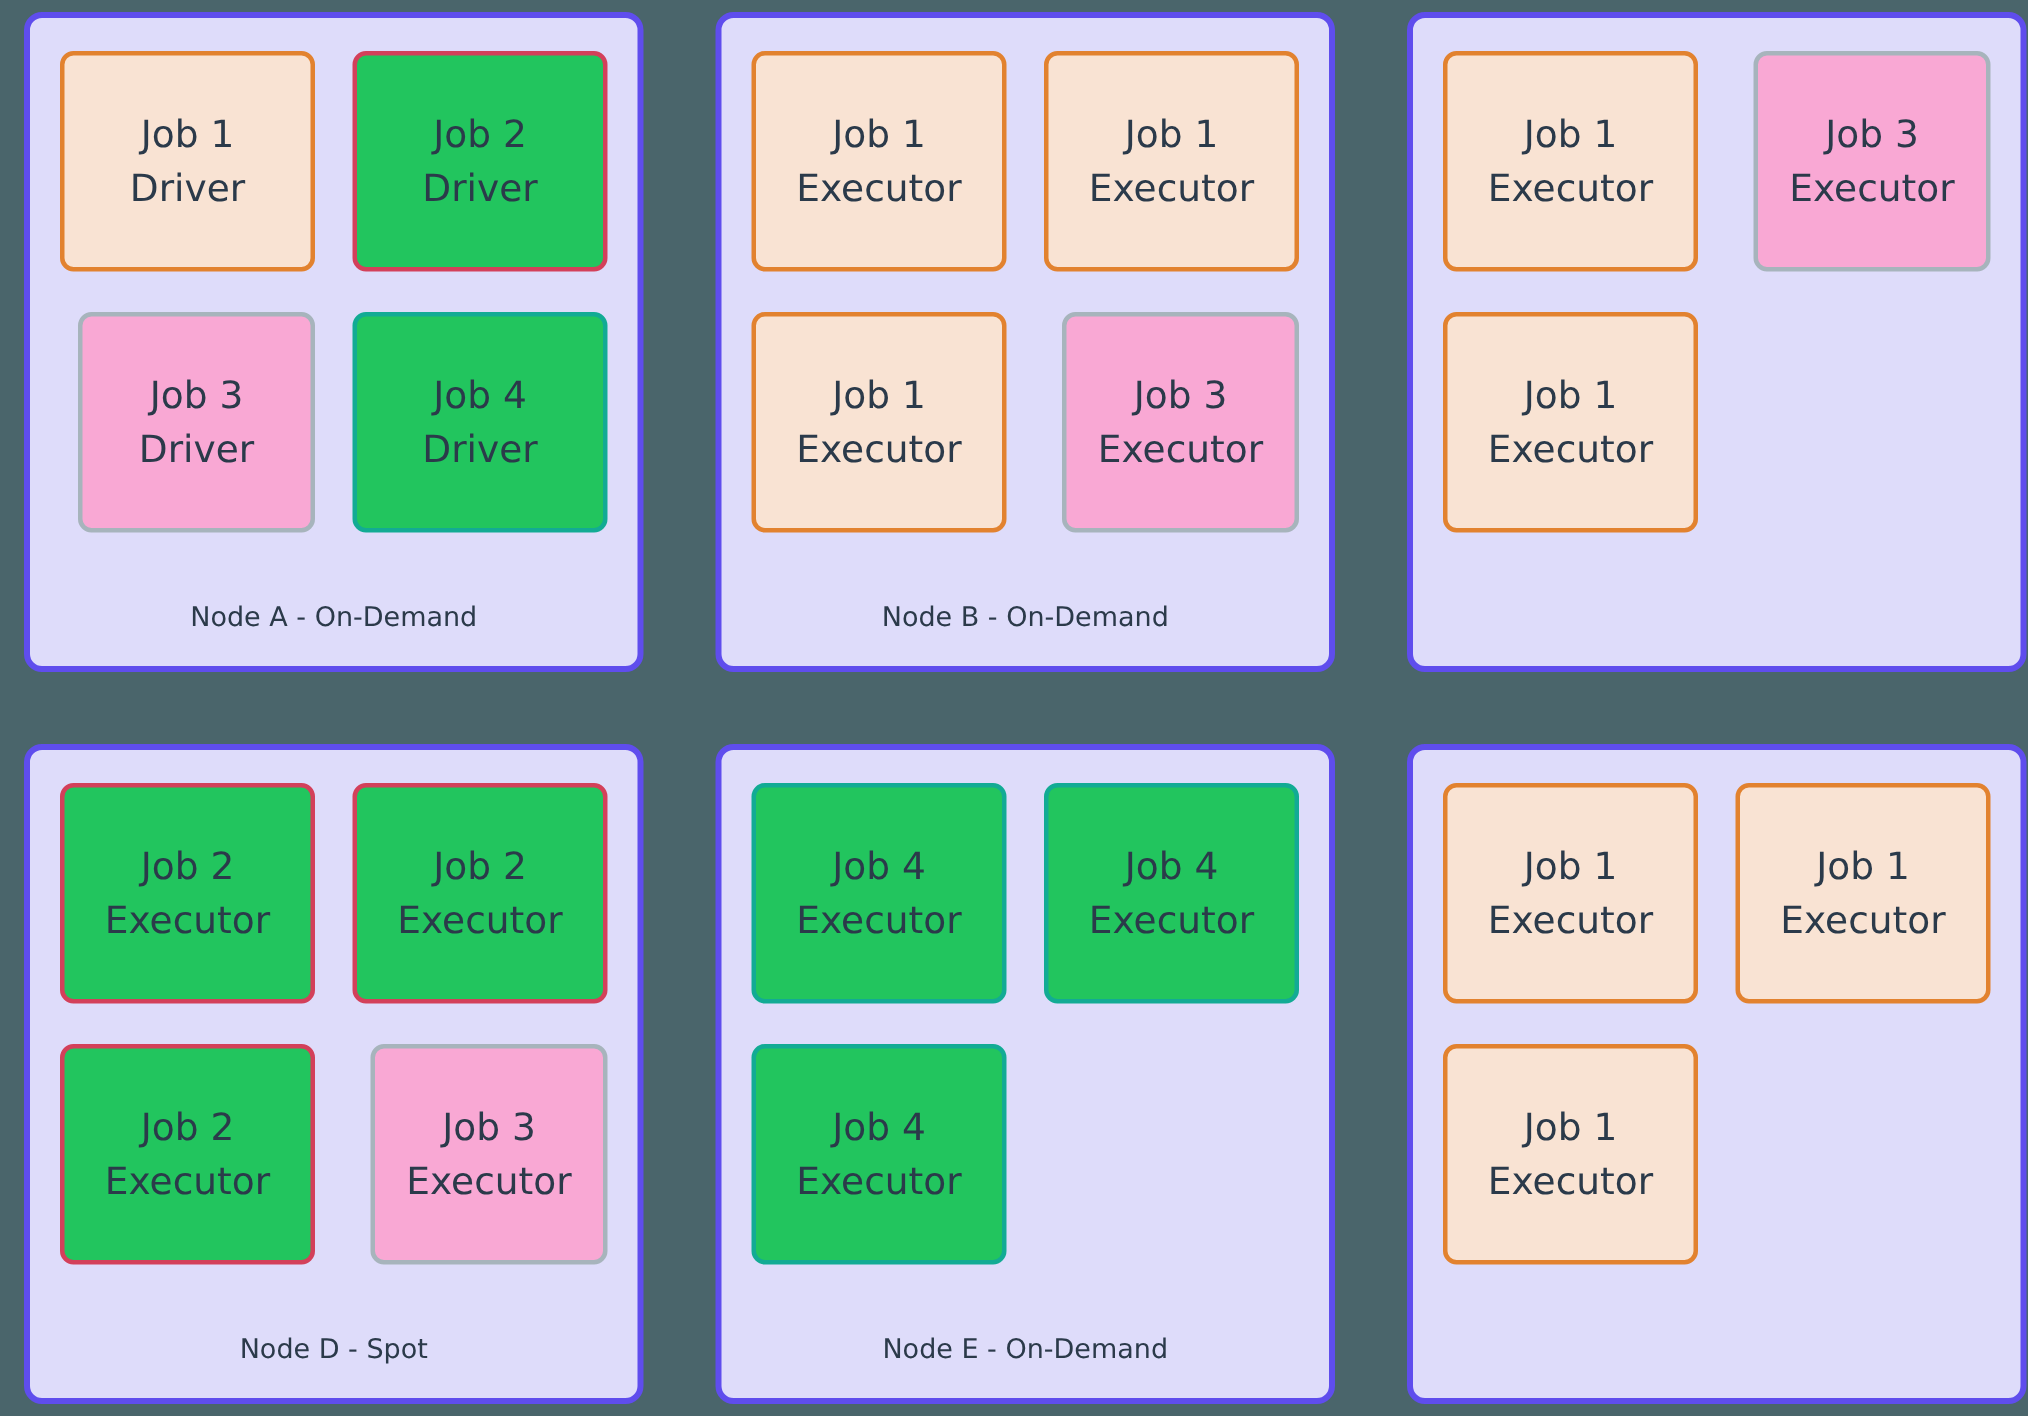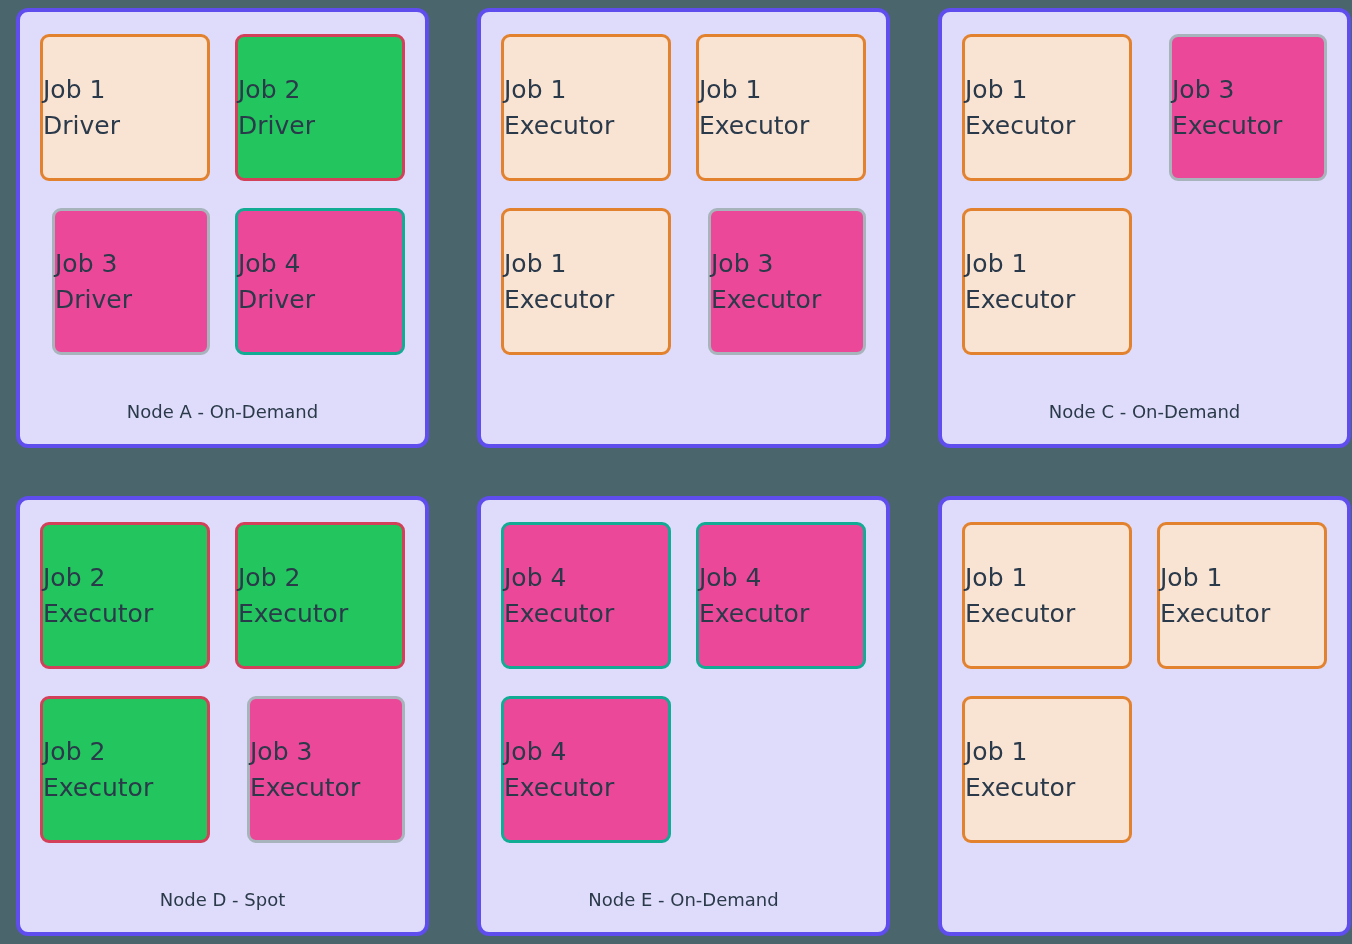--- a/index.html
+++ b/index.html
@@ -47,36 +47,37 @@
     row-gap: 27px;
     justify-content: center;
   }
 
   .slot {
     box-sizing: border-box;
     border-radius: 9px;
     border: 3px solid transparent;
     display: flex;
     flex-direction: column;
+    align-items: center;
     justify-content: center;
     line-height: 1.42;
     color: #2b3a4a;
     font-size: 25px;
   }
 
   .slot.empty {
     border-color: transparent;
     background: transparent;
   }
 
   
   .theme-orange { background: #f9e3d3; border-color: #e2822f; }
   .theme-red    { background: #22c55e; border-color: #d3405a; }
-  .theme-gray   { background: #ec4899; border-color: #a7b4bc; margin-left: 12px; }
-  .theme-teal   { background: #ec4899; border-color: #12ab94; }
+  .theme-gray   { background: #f9a8d4; border-color: #a7b4bc; margin-left: 12px; }
+  .theme-teal   { background: #22c55e; border-color: #12ab94; }
 
   .slot-line {
     display: block;
     white-space: nowrap;
   }
 
   .node-label {
     margin-top: auto;
     margin-bottom: 22px;
     padding-top: 20px;
@@ -123,38 +124,38 @@
         </div>
         <div class="slot theme-orange">
           <span class="slot-line">Job 1</span>
           <span class="slot-line">Executor</span>
         </div>
         <div class="slot theme-gray">
           <span class="slot-line">Job 3</span>
           <span class="slot-line">Executor</span>
         </div>
       </div>
+      <div class="node-label">Node B - On-Demand</div>
     </div>
     <div class="node-card">
       <div class="slot-grid">
         <div class="slot theme-orange">
           <span class="slot-line">Job 1</span>
           <span class="slot-line">Executor</span>
         </div>
         <div class="slot theme-gray">
           <span class="slot-line">Job 3</span>
           <span class="slot-line">Executor</span>
         </div>
         <div class="slot theme-orange">
           <span class="slot-line">Job 1</span>
           <span class="slot-line">Executor</span>
         </div>
         <div class="slot empty"></div>
       </div>
-      <div class="node-label">Node C - On-Demand</div>
     </div>
     <div class="node-card">
       <div class="slot-grid">
         <div class="slot theme-red">
           <span class="slot-line">Job 2</span>
           <span class="slot-line">Executor</span>
         </div>
         <div class="slot theme-red">
           <span class="slot-line">Job 2</span>
           <span class="slot-line">Executor</span>

